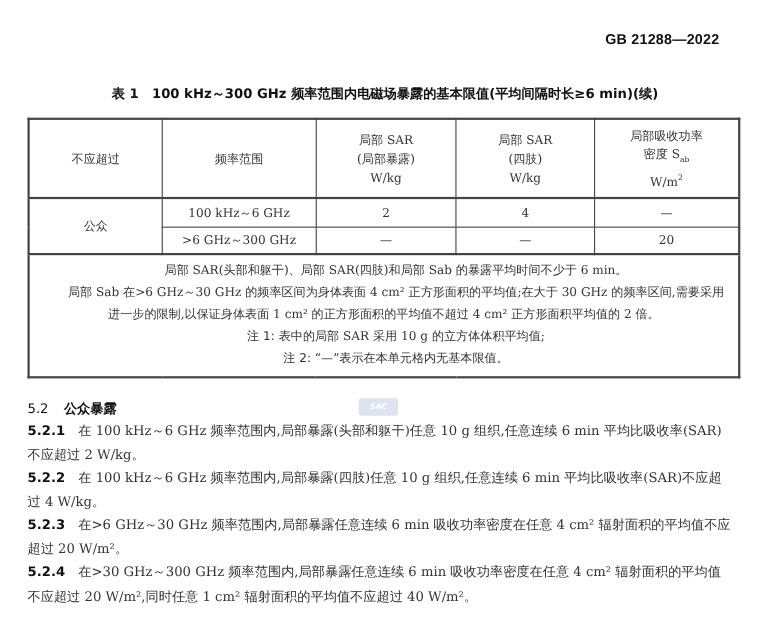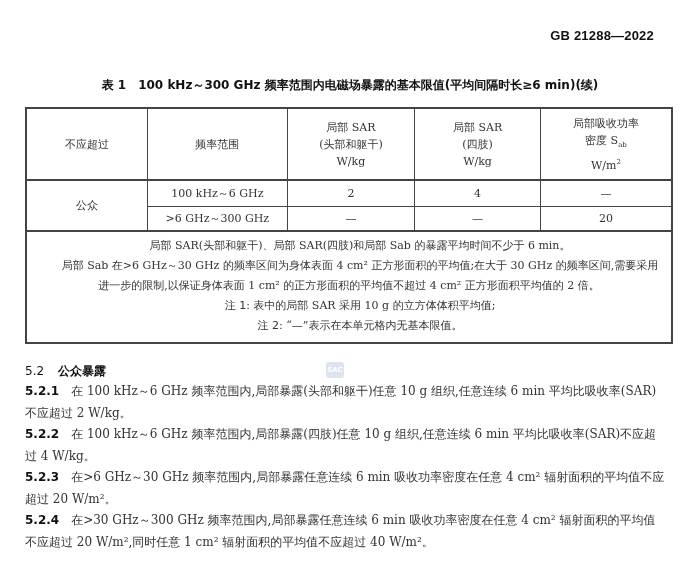--- a/index.html
+++ b/index.html
@@ -18,21 +18,21 @@
   .r2 td { height:23px; }
   tr.hdr { border-bottom:2px solid #444; }
   .notes td { text-align:center; padding:4px 8px 6px 8px !important; font-size:11px; line-height:20px; }
   .notes p { margin:0; }
   .indent { text-indent:22px; }
   .note-label { font-family:"DejaVu Sans","Liberation Sans",sans-serif; font-weight:normal; font-size:11px; }
   sub, sup { font-size:7px; }
   .sec-title { position:absolute; left:25px; top:363px; font-family:"DejaVu Sans","Liberation Sans",sans-serif;
             font-size:12px; font-weight:bold; color:#111; }
   .sec-title .num { margin-right:14px; font-weight:normal; }
-  .watermark { position:absolute; left:326px; top:362px; width:18px; height:16px; background:#dde4ef;
+  .watermark { position:absolute; left:326px; top:362px; width:36px; height:16px; background:#dde4ef;
             border-radius:3px; color:#ffffff; font-family:"DejaVu Sans",sans-serif; font-size:7px; font-weight:bold;
             font-style:italic; text-align:center; line-height:16px; }
   .clauses { position:absolute; left:25px; top:381px; width:640px; font-size:12px; line-height:21.5px; color:#333; }
   .clause p { margin:0; }
   .clause .cnum { font-family:"DejaVu Sans","Liberation Sans",sans-serif; font-weight:bold; color:#111; margin-right:12px; }
 </style>
 </head>
 <body>
 
 <div class="std-no">GB 21288—2022</div>
@@ -46,21 +46,21 @@
       <col style="width:128px">
       <col style="width:126px">
       <col style="width:132px">
   </colgroup>
   <tbody>
       <tr class="hdr">
     <th><span>不应超过</span></th>
     <th><span>频率范围</span></th>
     <th>
       <div>局部 SAR</div>
-      <div>(头部和躯干)</div>
+      <div>(局部暴露)</div>
       <div>W/kg</div>
     </th>
     <th>
       <div>局部 SAR</div>
       <div>(四肢)</div>
       <div>W/kg</div>
     </th>
     <th>
       <div>局部吸收功率</div>
       <div><span>密度 S</span><sub>ab</sub></div>

